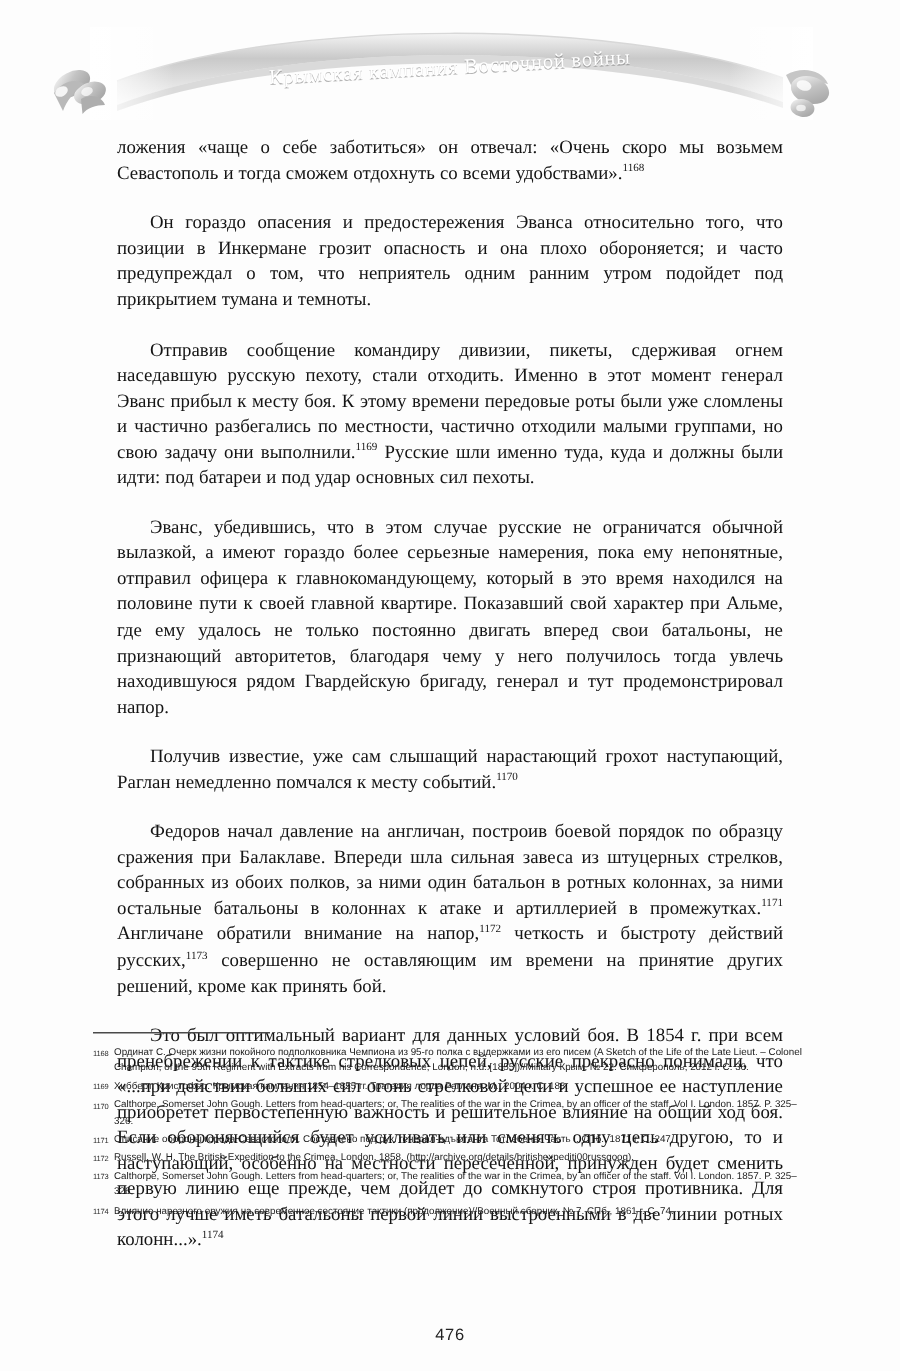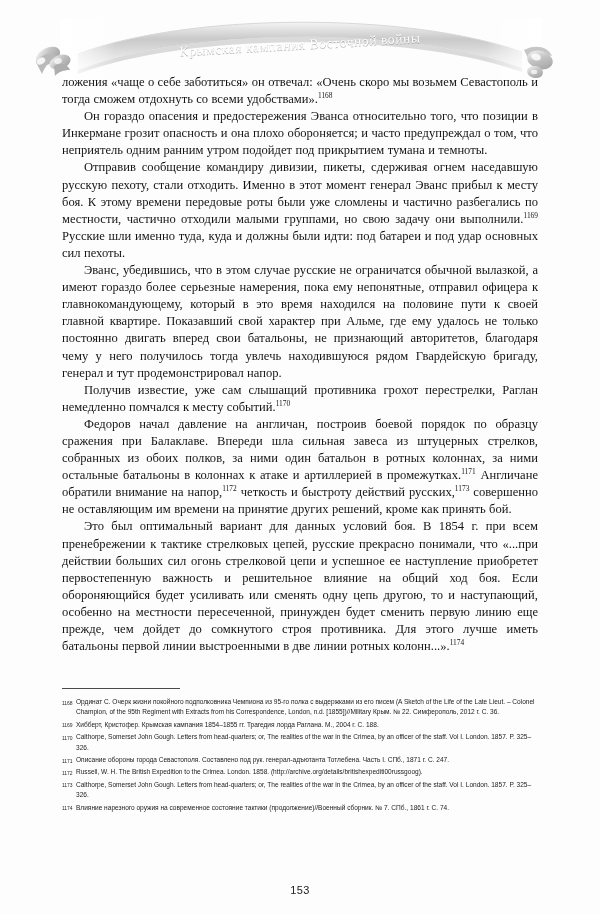--- a/index.html
+++ b/index.html
@@ -60,21 +60,21 @@
   }
 
   
   .body-text {
     position: absolute;
     left: 62px;
     top: 74px;
     width: 476px;
   }
   .body-text p {
-    margin: 0;
+    margin: 16px;
     text-indent: 22px;
     text-align: justify;
     text-justify: inter-word;
     font-size: 12.55px;
     line-height: 17.1px;
     letter-spacing: 0.02px;
     word-spacing: 0.2px;
     color: #141414;
   }
   .body-text p.cont {
@@ -198,21 +198,21 @@
 
   <div class="banner-title">
     <span>Крымская кампания Восточной войны</span>
   </div>
 
   <div class="body-text" id="bodyText">
       <p class="cont"><span>ложения «чаще о себе заботиться» он отвечал: «Очень скоро мы возьмем Севастополь и тогда сможем отдохнуть со всеми удобствами».</span><sup class="fn">1168</sup></p>
       <p><span>Он гораздо опасения и предостережения Эванса относительно того, что позиции в Инкермане грозит опасность и она плохо обороняется; и часто предупреждал о том, что неприятель одним ранним утром подойдет под прикрытием тумана и темноты.</span></p>
       <p><span>Отправив сообщение командиру дивизии, пикеты, сдерживая огнем наседавшую русскую пехоту, стали отходить. Именно в этот момент генерал Эванс прибыл к месту боя. К этому времени передовые роты были уже сломлены и частично разбегались по местности, частично отходили малыми группами, но свою задачу они выполнили.</span><sup class="fn">1169</sup><span> Русские шли именно туда, куда и должны были идти: под батареи и под удар основных сил пехоты.</span></p>
       <p><span>Эванс, убедившись, что в этом случае русские не ограничатся обычной вылазкой, а имеют гораздо более серьезные намерения, пока ему непонятные, отправил офицера к главнокомандующему, который в это время находился на половине пути к своей главной квартире. Показавший свой характер при Альме, где ему удалось не только постоянно двигать вперед свои батальоны, не признающий авторитетов, благодаря чему у него получилось тогда увлечь находившуюся рядом Гвардейскую бригаду, генерал и тут продемонстрировал напор.</span></p>
-      <p><span>Получив известие, уже сам слышащий противника грохот перестрелки, Раглан немедленно помчался к месту событий.</span><sup class="fn">1170</sup></p>
+      <p><span>Получив известие, уже сам слышащий нарастающий грохот наступающий, Раглан немедленно помчался к месту событий.</span><sup class="fn">1170</sup></p>
       <p><span>Федоров начал давление на англичан, построив боевой порядок по образцу сражения при Балаклаве. Впереди шла сильная завеса из штуцерных стрелков, собранных из обоих полков, за ними один батальон в ротных колоннах, за ними остальные батальоны в колоннах к атаке и артиллерией в промежутках.</span><sup class="fn">1171</sup><span> Англичане обратили внимание на напор,</span><sup class="fn">1172</sup><span> четкость и быстроту действий русских,</span><sup class="fn">1173</sup><span> совершенно не оставляющим им времени на принятие других решений, кроме как принять бой.</span></p>
       <p><span>Это был оптимальный вариант для данных условий боя. В 1854 г. при всем пренебрежении к тактике стрелковых цепей, русские прекрасно понимали, что «...при действии больших сил огонь стрелковой цепи и успешное ее наступление приобретет первостепенную важность и решительное влияние на общий ход боя. Если обороняющийся будет усиливать или сменять одну цепь другою, то и наступающий, особенно на местности пересеченной, принужден будет сменить первую линию еще прежде, чем дойдет до сомкнутого строя противника. Для этого лучше иметь батальоны первой линии выстроенными в две линии ротных колонн...».</span><sup class="fn">1174</sup></p>
     </div>
 
   <div class="fn-rule"></div>
 
   <div class="footnotes" id="footnoteList">
       <div class="fn-item">
         <span class="fn-num">1168</span>
         <span class="fn-text">Ординат С. Очерк жизни покойного подполковника Чемпиона из 95-го полка с выдержками из его писем (A Sketch of the Life of the Late Lieut. – Colonel Champion, of the 95th Regiment with Extracts from his Correspondence, London, n.d. [1855])//Military Крым. № 22. Симферополь, 2012 г. С. 36.</span>
@@ -236,15 +236,15 @@
       <div class="fn-item">
         <span class="fn-num">1173</span>
         <span class="fn-text">Calthorpe, Somerset John Gough. Letters from head-quarters; or, The realities of the war in the Crimea, by an officer of the staff. Vol I. London. 1857. P. 325–326.</span>
       </div>
       <div class="fn-item">
         <span class="fn-num">1174</span>
         <span class="fn-text">Влияние нарезного оружия на современное состояние тактики (продолжение)//Военный сборник. № 7. СПб., 1861 г. С. 74.</span>
       </div>
     </div>
 
-  <div class="page-number">153</div>
+  <div class="page-number">476</div>
 
 </div>
 
 </body></html>

